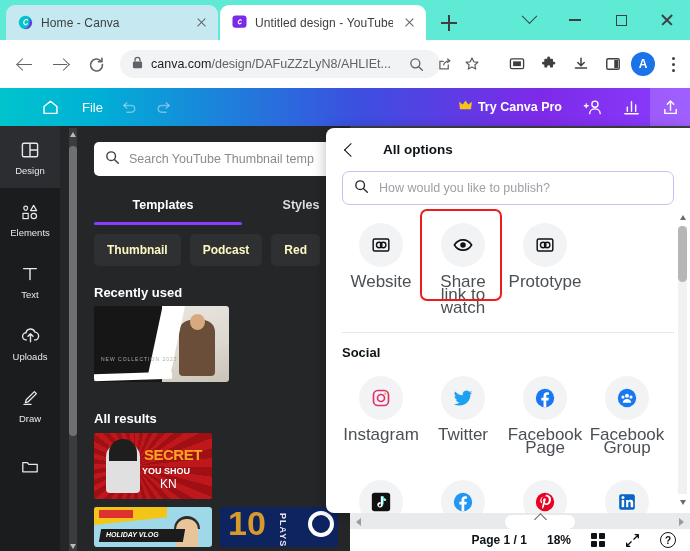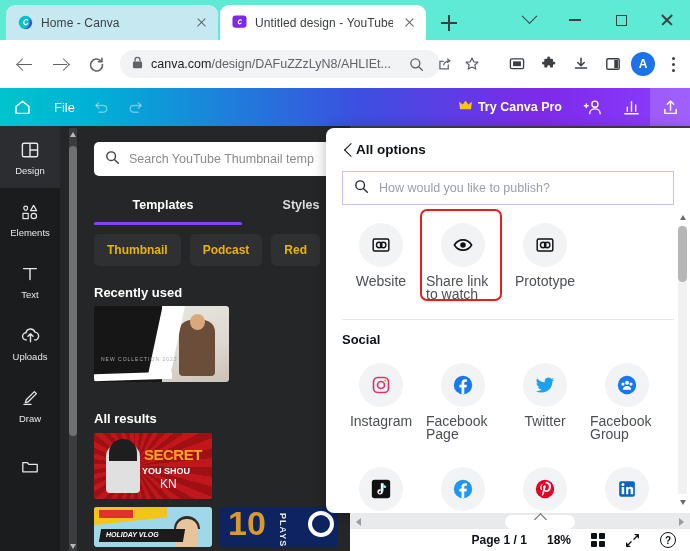--- a/index.html
+++ b/index.html
@@ -89,21 +89,21 @@
     display:flex;align-items:center;justify-content:center; font-size:12px; font-weight:bold;
   }
   .kebab { width: 20px; height: 20px; position: relative; }
   .kebab i { position:absolute; left:9px; width:3px; height:3px; background:#3c4043; border-radius:50%; display:block;}
   .kebab i:nth-child(1){top:3px;} .kebab i:nth-child(2){top:9px;} .kebab i:nth-child(3){top:15px;}
 
   
   .canva-toolbar {
     position: absolute; left: 0; top: 88px; width: 690px; height: 38px;
     background: linear-gradient(90deg,#00c4cc 0%,#00b0d6 14%,#3c4fe0 52%,#7d2ae8 78%,#8b3dff 100%);
-    display: flex; align-items: center;
+    display: flex; align-items: center; padding-left: 28px;
   }
   .tb-home { width: 44px; display:flex; align-items:center; justify-content:center; color:#fff; }
   .tb-file { color:#fff; font-size: 13px; padding: 4px 10px; border-radius: 4px; font-weight: 400;}
   .tb-undo, .tb-redo { width: 34px; display:flex;align-items:center;justify-content:center; color:rgba(255,255,255,.4); }
   .tb-spacer { flex: 1; }
   .tb-pro {
     display:flex; align-items:center; gap:6px; color:#fff; font-size:12.5px; font-weight:bold;
     padding: 6px 12px; border-radius: 4px;
   }
   .tb-icon { width: 38px; height: 38px; display:flex;align-items:center;justify-content:center; color:#fff; }
@@ -148,21 +148,21 @@
     position: absolute; left: 34px; top: 62px; width: 290px; height: 34px;
     display: flex; align-items: center; gap: 0;
   }
   .ptab { width: 138px; text-align: center; color:#dcdddf; font-size: 12.5px; font-weight: bold; }
   .ptab.active { color:#ffffff; }
   .tab-underline { position:absolute; left:34px; top:96px; width:148px; height:2.5px; background:#8b3dff; border-radius:2px;}
 
   .chips { position: absolute; left: 34px; top: 108px; display: flex; gap: 9px; }
   .chip {
     height: 32px; padding: 0 13px; border-radius: 5px; background: #2f3032;
-    display:flex; align-items:center; color:#eab308; font-size: 12px; font-weight: bold;
+    display:flex; align-items:center; color:#fef9c3; font-size: 12px; font-weight: bold;
     white-space: nowrap;
   }
 
   .sec-title { position:absolute; left:34px; color:#ffffff; font-size:13px; font-weight:bold; }
   .thumb-grid { position:absolute; display:flex; gap:8px; }
   .tmb { border-radius: 3px; overflow: hidden; position: relative; }
 
   
   .tmb-urban { width:135px; height:76px; background:#111; }
   .tmb-urban .wl { position:absolute; left:0; top:0; width:52%; height:100%; background:#161616; }
@@ -215,39 +215,39 @@
     background: #3f4042;
   }
 
   
   .share-pop {
     position: absolute; left: 326px; top: 128px; width: 364px; height: 385px;
     background: #ffffff; border-radius: 8px 0 0 8px;
     box-shadow: 0 2px 14px rgba(0,0,0,.28);
     overflow: hidden;
   }
-  .pop-head { display:flex; align-items:center; gap:0; padding: 14px 14px 0 16px; }
+  .pop-head { display:flex; align-items:center; gap:27px; padding: 14px 14px 0 16px; }
   .back-chev { width:14px; height:14px; position: relative; }
   .back-chev::before { content:""; position:absolute; left:4px; top:2px; width:9px;height:9px;
      border-left:1.8px solid #0d1216; border-bottom:1.8px solid #0d1216; transform: rotate(45deg); }
   .pop-title { font-size: 13.5px; font-weight: bold; color:#0d1216; }
   .pop-search {
-    margin: 14px 16px 0 16px; height: 34px; border: 1.4px solid #cdbdf2; border-radius: 0;
+    margin: 14px 16px 0 16px; height: 34px; border: 1.4px solid #cdbdf2; border-radius: 7px;
     display:flex; align-items:center; gap:10px; padding: 0 11px;
   }
   .pop-search .ph { color:#9ca0a5; font-size: 12.5px; }
 
   .opt-row { display:flex; padding: 12px 0 4px 16px; gap: 4px; position: relative; }
   .opt {
     width: 78px; display:flex; flex-direction:column; align-items:center; gap: 8px;
     padding: 6px 2px 8px 2px;
   }
   .opt-circ { width: 44px; height: 44px; border-radius: 50%; background:#f2f3f5;
               display:flex; align-items:center; justify-content:center; }
-  .opt-lbl { font-size: 14px; color:#4b5055; text-align:left; line-height: 13px; }
+  .opt-lbl { font-size: 17px; color:#4b5055; text-align:center; line-height: 13px; }
   .hilite {
     position: absolute; left: 94px; top: 4px; width: 82px; height: 92px;
     border: 2.6px solid #ee1b1b; border-radius: 7px; pointer-events: none;
   }
   .divider { height: 1px; background: #e6e7e9; margin: 6px 16px 0 16px; }
   .sec-h { font-size: 13px; font-weight: bold; color:#0d1216; padding: 12px 0 0 16px; }
 
   .pop-scroll { position:absolute; right:3px; top:84px; width:9px; height:296px; }
   .pop-scroll .tr { position:absolute; left:0; top:14px; width:9px; height:268px; background:#f1f1f1; }
   .pop-scroll .th { position:absolute; left:0; top:14px; width:9px; height:56px; background:#b6b6b6; border-radius:5px;}
@@ -665,34 +665,34 @@
             <circle cx="12" cy="12" r="4.2" fill="none" stroke="#e1306c" stroke-width="2"></circle>
             <circle cx="17.2" cy="6.8" r="1.3" fill="#f5a623"></circle>
           </svg>
         </span>
         <span class="opt-lbl">Instagram</span>
       </div>
 
       <div class="opt">
         <span class="opt-circ">
           <svg width="22" height="22" viewBox="0 0 24 24">
+            <path d="M22 5.9c-.7.3-1.5.6-2.4.7.8-.5 1.5-1.3 1.8-2.3-.8.5-1.7.8-2.6 1a4.1 4.1 0 0 0-7 3.8A11.7 11.7 0 0 1 3.4 4.8a4.1 4.1 0 0 0 1.3 5.5c-.7 0-1.3-.2-1.9-.5a4.1 4.1 0 0 0 3.3 4 4.2 4.2 0 0 1-1.9.1 4.1 4.1 0 0 0 3.9 2.9A8.3 8.3 0 0 1 2 18.5a11.7 11.7 0 0 0 6.3 1.8c7.6 0 11.8-6.3 11.8-11.8v-.5c.8-.6 1.5-1.3 2-2.1z" fill="#1da1f2"></path>
+          </svg>
+        </span>
+        <span class="opt-lbl">Twitter</span>
+      </div>
+
+      <div class="opt">
+        <span class="opt-circ">
+          <svg width="22" height="22" viewBox="0 0 24 24">
             <circle cx="12" cy="12" r="10" fill="#1877f2"></circle>
             <path d="M13.4 21.9v-7.3h2.4l.4-2.9h-2.8v-1.8c0-.8.3-1.4 1.5-1.4h1.4V5.9c-.3 0-1.2-.1-2.2-.1-2.2 0-3.7 1.3-3.7 3.8v2.1H8v2.9h2.4v7.3z" fill="#fff"></path>
           </svg>
         </span>
         <span class="opt-lbl">Facebook Page</span>
-      </div>
-
-      <div class="opt">
-        <span class="opt-circ">
-          <svg width="22" height="22" viewBox="0 0 24 24">
-            <path d="M22 5.9c-.7.3-1.5.6-2.4.7.8-.5 1.5-1.3 1.8-2.3-.8.5-1.7.8-2.6 1a4.1 4.1 0 0 0-7 3.8A11.7 11.7 0 0 1 3.4 4.8a4.1 4.1 0 0 0 1.3 5.5c-.7 0-1.3-.2-1.9-.5a4.1 4.1 0 0 0 3.3 4 4.2 4.2 0 0 1-1.9.1 4.1 4.1 0 0 0 3.9 2.9A8.3 8.3 0 0 1 2 18.5a11.7 11.7 0 0 0 6.3 1.8c7.6 0 11.8-6.3 11.8-11.8v-.5c.8-.6 1.5-1.3 2-2.1z" fill="#1da1f2"></path>
-          </svg>
-        </span>
-        <span class="opt-lbl">Twitter</span>
       </div>
 
       <div class="opt">
         <span class="opt-circ">
           <svg width="22" height="22" viewBox="0 0 24 24">
             <circle cx="12" cy="12" r="10" fill="#1877f2"></circle>
             <circle cx="12" cy="9.6" r="2.2" fill="#fff"></circle>
             <circle cx="7.6" cy="11" r="1.7" fill="#fff"></circle>
             <circle cx="16.4" cy="11" r="1.7" fill="#fff"></circle>
             <path d="M7.4 17.2c0-2.4 2-4 4.6-4s4.6 1.6 4.6 4z" fill="#fff"></path>

